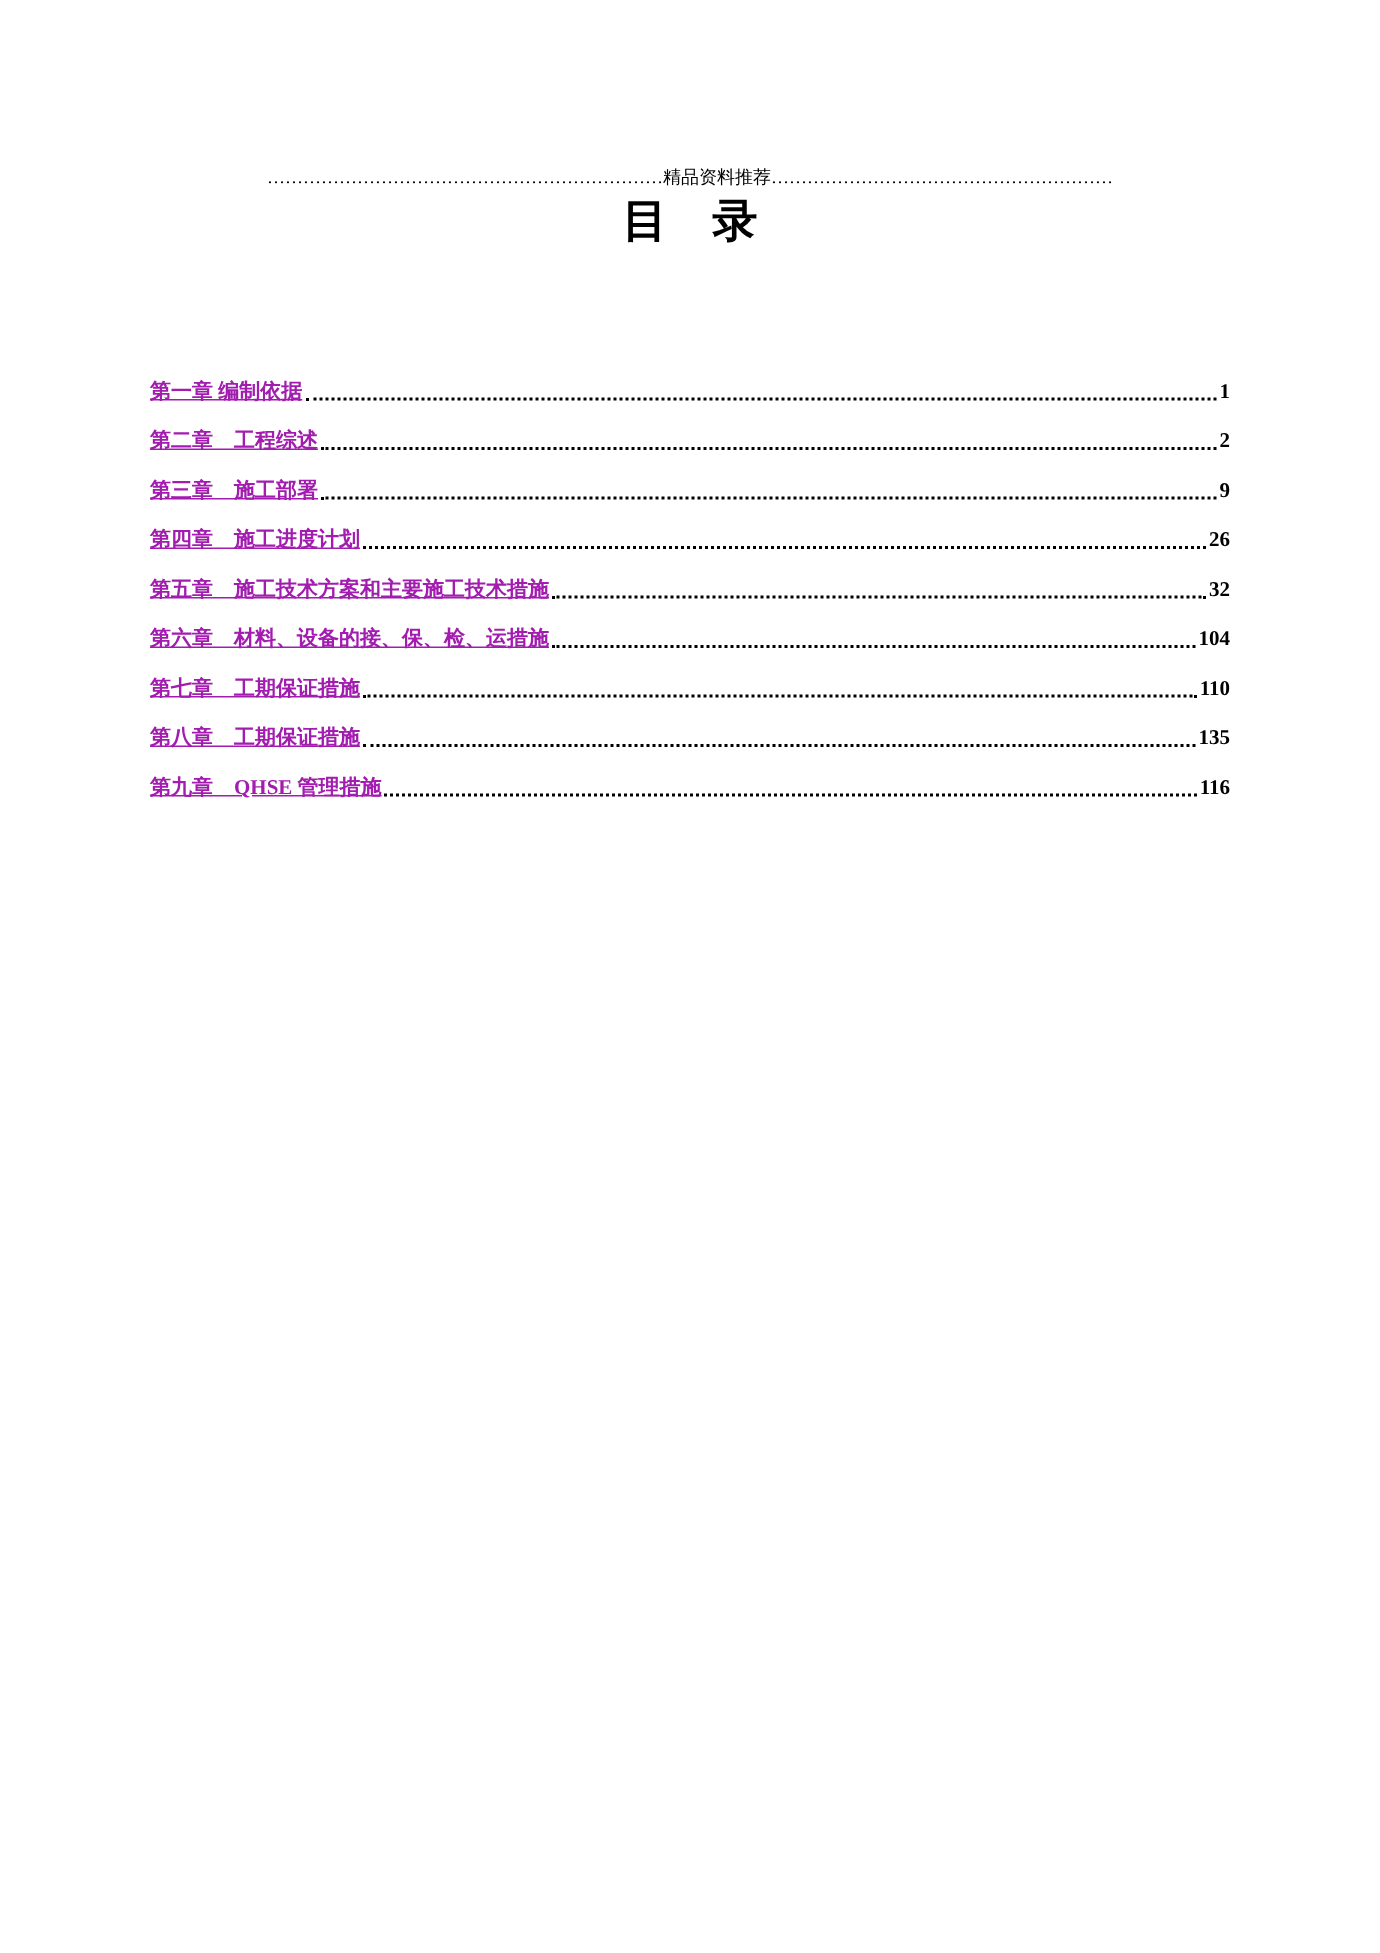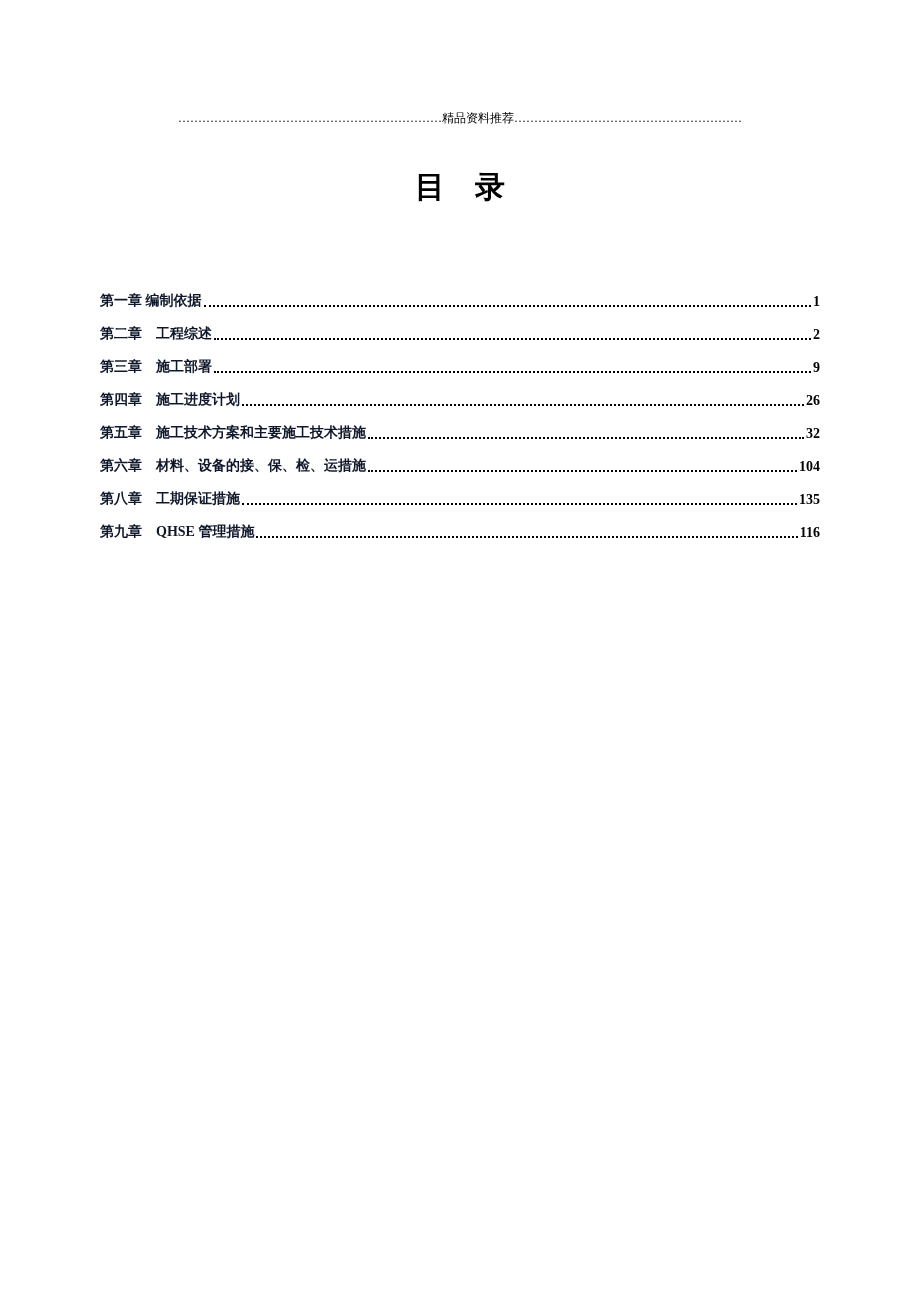--- a/index.html
+++ b/index.html
@@ -9,21 +9,20 @@
     background: #fff;
     font-family: "SimSun", "宋体", serif;
     padding: 110px 100px 0 100px;
   }
   .header-divider {
     text-align: center;
     font-size: 12px;
     color: #000;
     white-space: nowrap;
     overflow: hidden;
-    margin-bottom: 40px;
   }
   .title {
     text-align: center;
     font-size: 30px;
     font-weight: bold;
     letter-spacing: 30px;
     margin-bottom: 84px;
     padding-left: 30px;
   }
   .toc {
@@ -31,21 +30,22 @@
   }
   .toc-entry {
     display: flex;
     align-items: flex-end;
     font-size: 14px;
     font-weight: bold;
     margin-bottom: 15px;
     color: #000;
   }
   .toc-link {
-    color: #0f172a;
+    color: #a21caf;
+    text-decoration: underline;
     white-space: nowrap;
   }
   .toc-dots {
     flex: 1;
     border-bottom: 2px dotted #000;
     margin: 0 2px 3px 2px;
     min-width: 10px;
   }
   .toc-page {
     color: #000;
@@ -84,20 +84,25 @@
     <a class="toc-link">第五章　施工技术方案和主要施工技术措施</a>
     <span class="toc-dots"></span>
     <span class="toc-page">32</span>
   </div>
   <div class="toc-entry">
     <a class="toc-link">第六章　材料、设备的接、保、检、运措施</a>
     <span class="toc-dots"></span>
     <span class="toc-page">104</span>
   </div>
   <div class="toc-entry">
+    <a class="toc-link">第七章　工期保证措施</a>
+    <span class="toc-dots"></span>
+    <span class="toc-page">110</span>
+  </div>
+  <div class="toc-entry">
     <a class="toc-link">第八章　工期保证措施</a>
     <span class="toc-dots"></span>
     <span class="toc-page">135</span>
   </div>
   <div class="toc-entry">
     <a class="toc-link">第九章　QHSE 管理措施</a>
     <span class="toc-dots"></span>
     <span class="toc-page">116</span>
   </div>
 </div>

